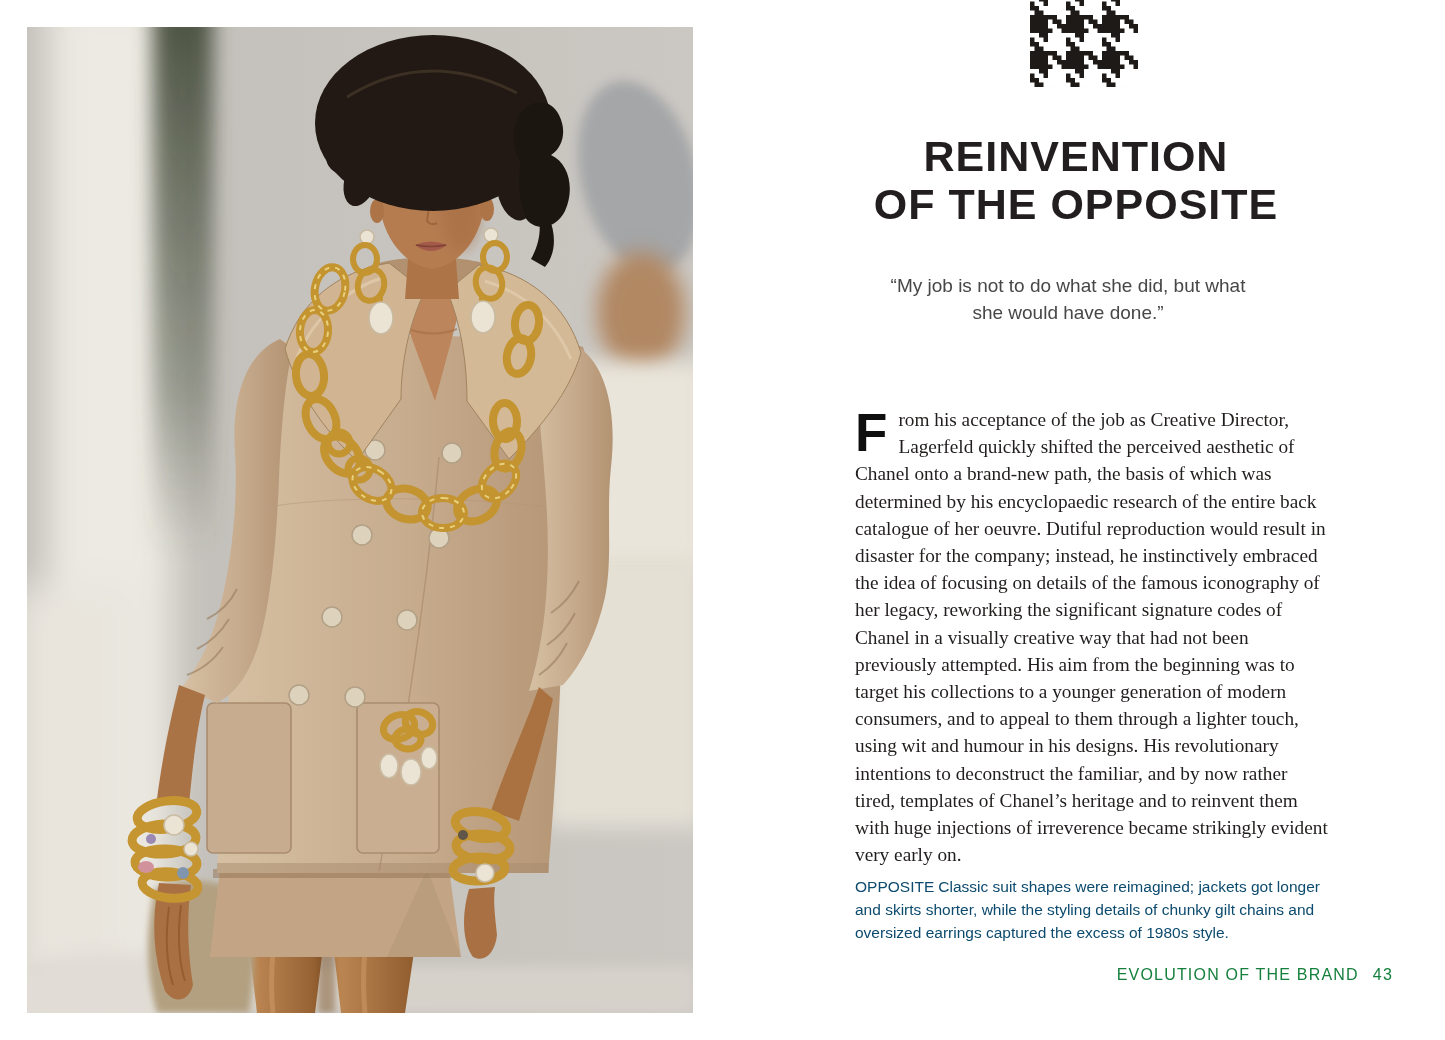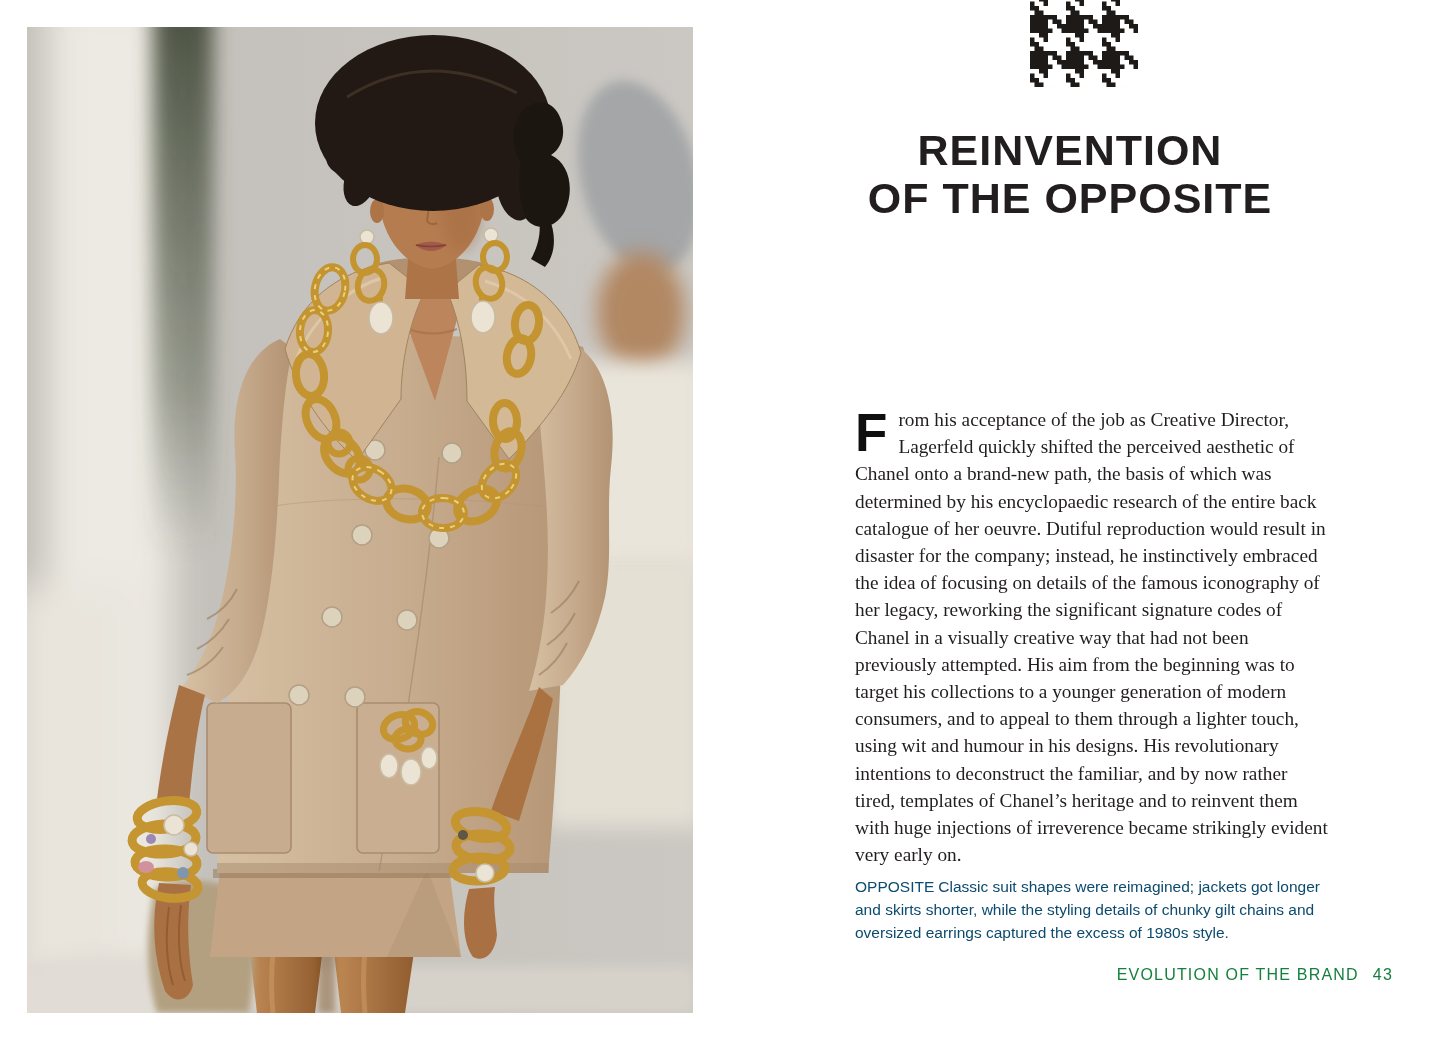--- a/index.html
+++ b/index.html
@@ -6,21 +6,21 @@
   body{width:1445px;height:1040px;overflow:hidden;background:#ffffff;
        font-family:"Liberation Sans",sans-serif;}
   .page{position:relative;width:1445px;height:1040px;background:#ffffff;}
   .abs{position:absolute;}
 
   
   .photo{left:27px;top:27px;width:666px;height:986px;overflow:hidden;margin:0;}
 
   
   .houndstooth{left:1030px;top:0;width:108px;height:87px;}
-  .title{left:833px;top:124px;width:470px;margin:2px;text-align:center;
+  .title{left:833px;top:124px;width:470px;margin:8px;text-align:center;
          font-weight:700;font-size:43px;line-height:48px;letter-spacing:1px;
          color:#221e1f;}
   .title .tl{display:block;}
   .quote{left:833px;top:272px;width:470px;text-align:center;
          font-size:19px;line-height:27px;color:#474747;}
   .quote p{margin:0;}
   .quote .attr{letter-spacing:1.6px;color:#3e3e3e;}
   .bodytext{left:855px;top:406px;width:474px;margin:0;
             font-family:"Liberation Serif",serif;
             font-size:19.3px;line-height:27.2px;color:#211e1d;}
@@ -289,20 +289,21 @@
       <rect x="0" y="0" width="24" height="24" fill="url(#hnd)"></rect>
     </svg>
   </div>
 
   <h1 class="abs title">
     <span class="tl">REINVENTION</span>
     <span class="tl">OF THE OPPOSITE</span>
   </h1>
 
   <div class="abs quote">
+    <p><span>“My job is not to do what she did, but what</span><br><span>she would have done.”</span></p>
   </div>
 
   <p class="abs bodytext"><span class="dropcap">F</span><span>rom his acceptance of the job as Creative Director, Lagerfeld quickly shifted the perceived aesthetic of Chanel onto a brand-new path, the basis of which was determined by his encyclopaedic research of the entire back catalogue of her oeuvre. Dutiful reproduction would result in disaster for the company; instead, he instinctively embraced the idea of focusing on details of the famous iconography of her legacy, reworking the significant signature codes of Chanel in a visually creative way that had not been previously attempted. His aim from the beginning was to target his collections to a younger generation of modern consumers, and to appeal to them through a lighter touch, using wit and humour in his designs. His revolutionary intentions to deconstruct the familiar, and by now rather tired, templates of Chanel’s heritage and to reinvent them with huge injections of irreverence became strikingly evident very early on.</span></p>
 
   <p class="abs caption"><span class="cap-label">OPPOSITE</span><span>Classic suit shapes were reimagined; jackets got longer and skirts shorter, while the styling details of chunky gilt chains and oversized earrings captured the excess of 1980s style.</span></p>
 
   <div class="abs footer">
     <span>EVOLUTION OF THE BRAND</span><span class="pn">43</span>
   </div>
 

